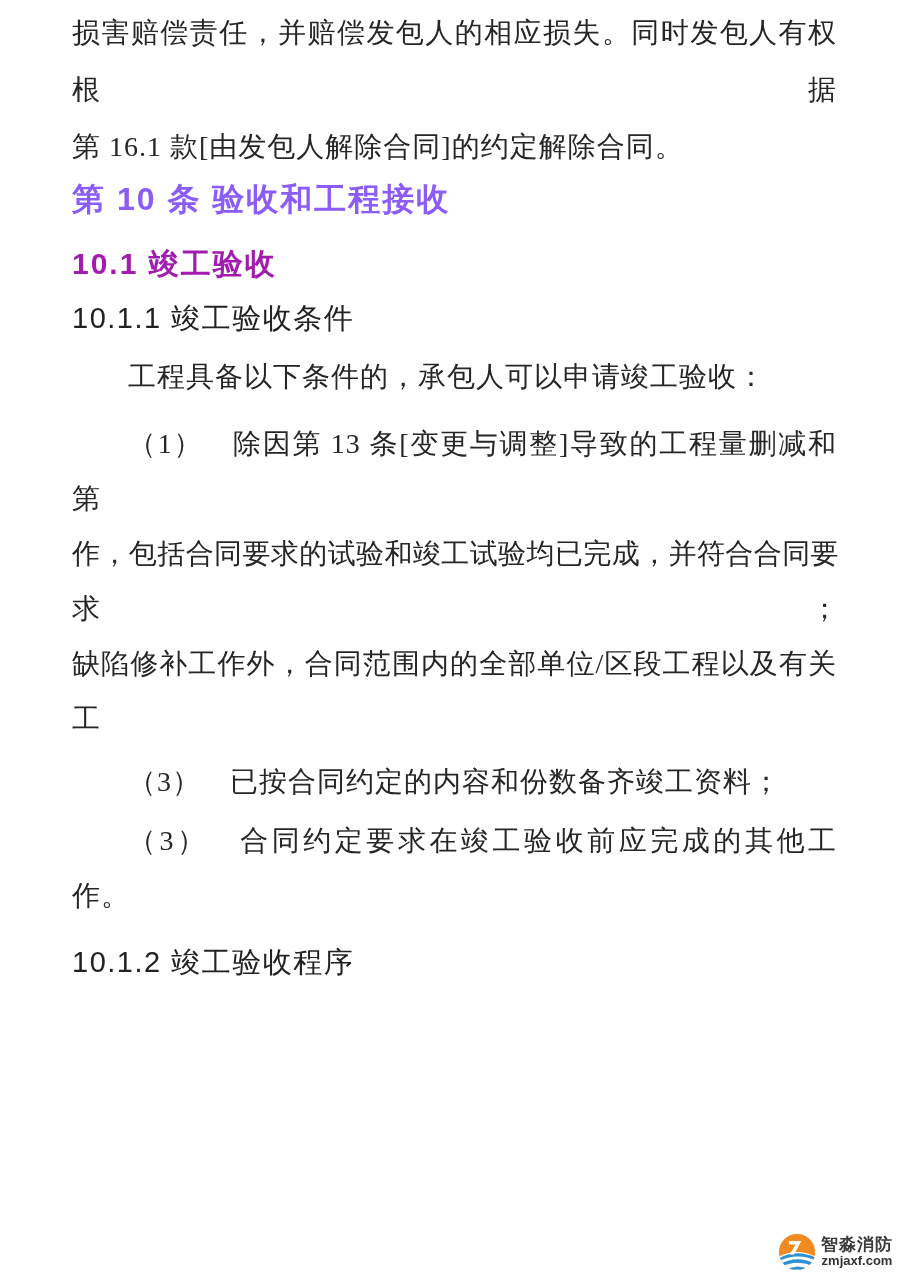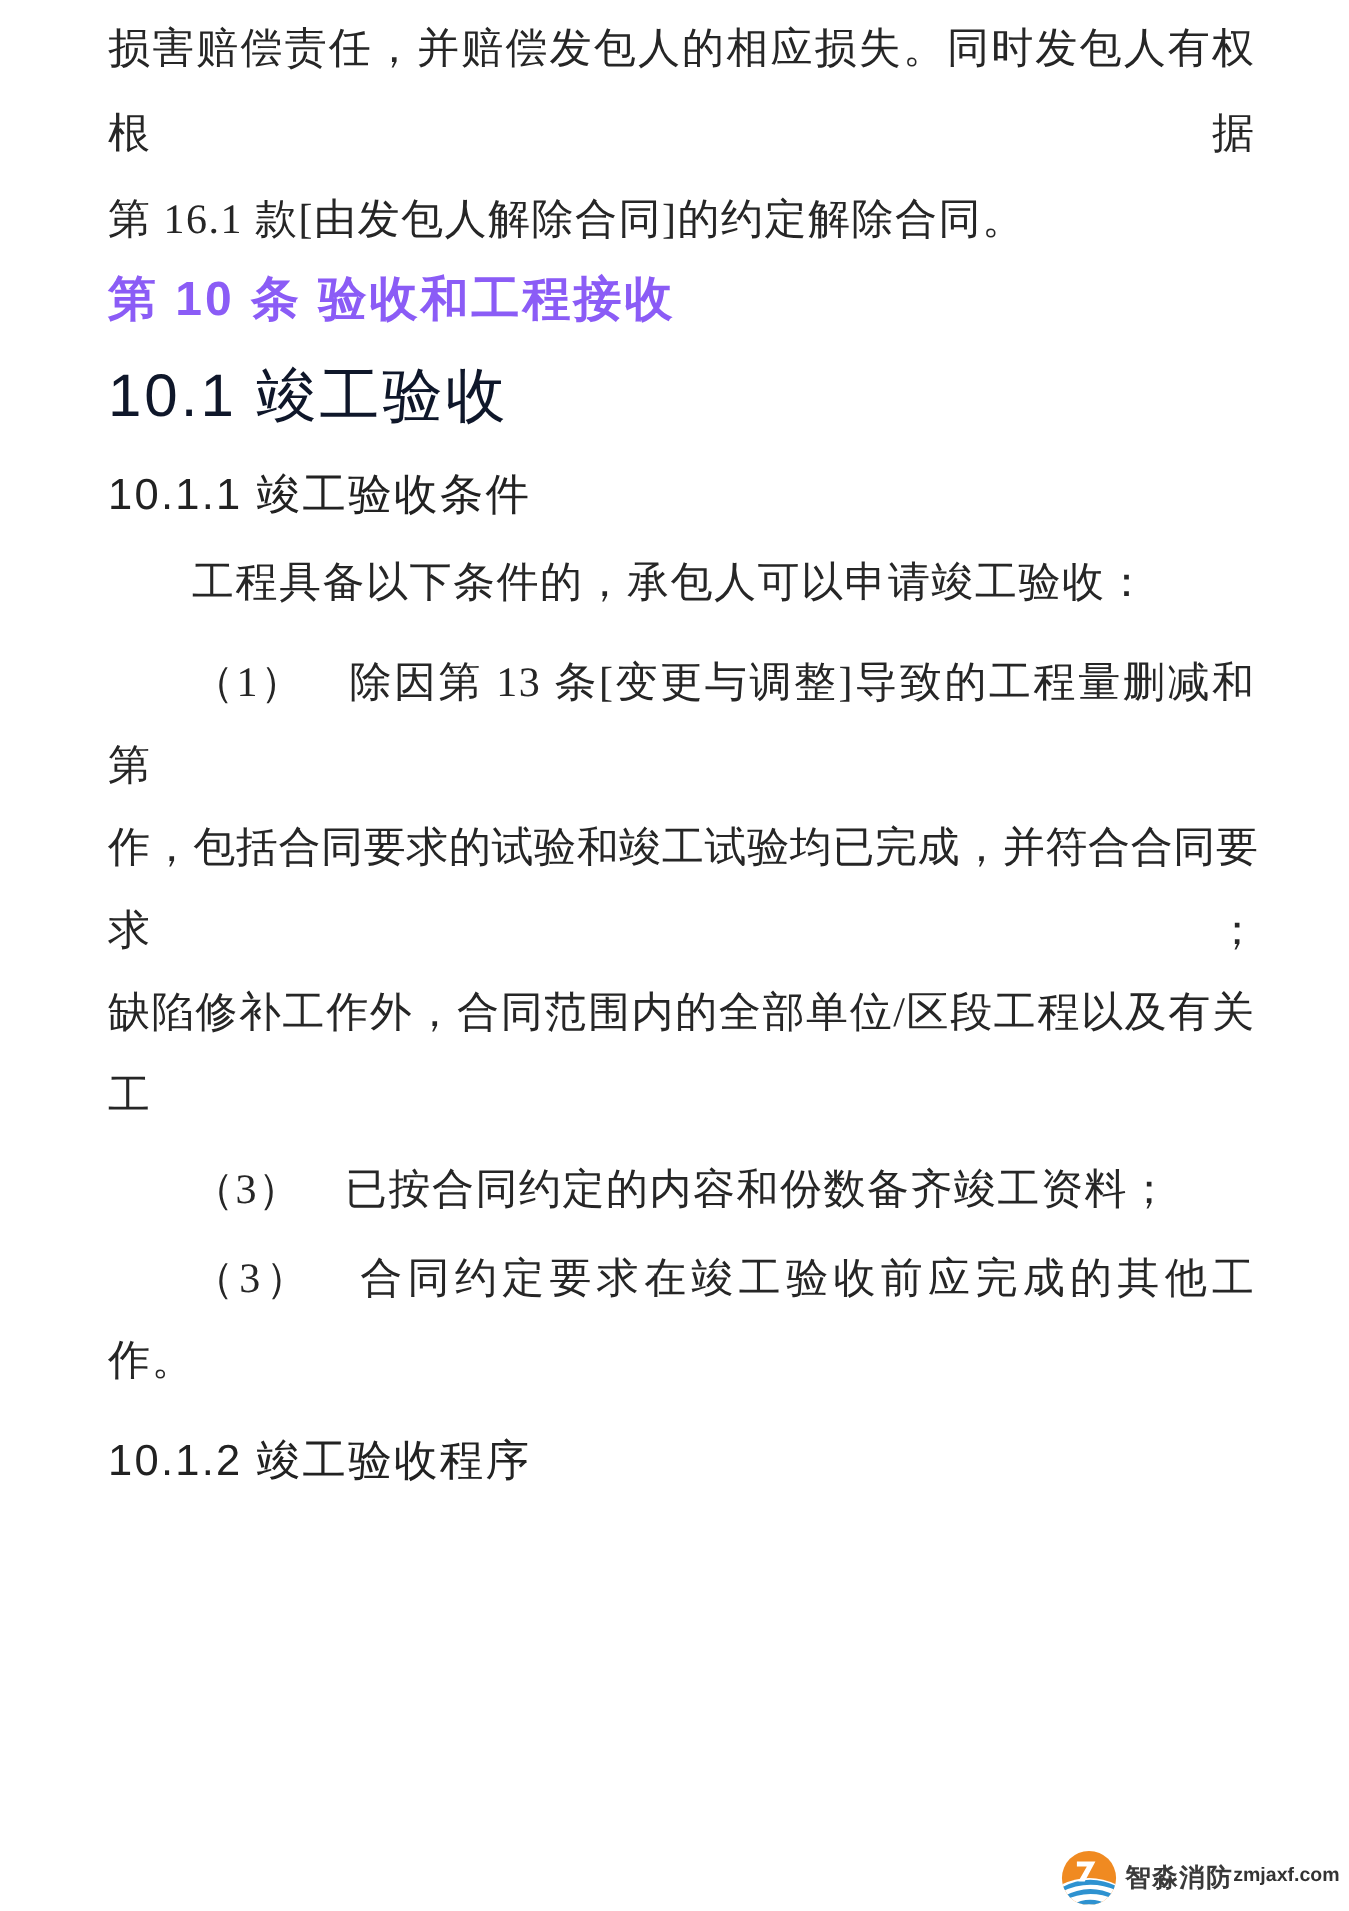--- a/index.html
+++ b/index.html
@@ -24,36 +24,36 @@
   }
   .j{text-align-last:justify;}
   .ind{text-indent:2em;}
   .sq{letter-spacing:-1.6px;}
   .b0 .line{line-height:57px;}
   .h1,.h2,.h3{
     font-family:"Liberation Sans","DejaVu Sans",sans-serif;
     margin:0;
   }
   .h1{font-weight:700;font-size:32px;line-height:48px;letter-spacing:2px;color:#8b5cf6;margin-top:0;}
-  .h2{font-weight:400;font-size:40px;line-height:46px;letter-spacing:2px;color:#0f172a;margin-top:18px;}
+  .h2{font-weight:700;font-size:30px;line-height:46px;letter-spacing:2px;color:#a21caf;margin-top:18px;}
   .h3{font-weight:400;font-size:29px;line-height:46px;letter-spacing:1.5px;color:#222;}
-  .mt-h3a{margin-top:20px;}
+  .mt-h3a{margin-top:8px;}
   .mt-p4{margin-top:8px;}
   .mt-p5{margin-top:12px;}
   .mt-p6{margin-top:8px;}
   .mt-p7{margin-top:8px;}
   .mt-p8{margin-top:4px;}
   .mt-h3b{margin-top:16px;}
   .watermark{
     position:absolute;
     right:6px;bottom:3px;
     display:flex;align-items:center;gap:5px;
     font-family:"Liberation Sans","DejaVu Sans",sans-serif;
   }
-  .wm-text{display:flex;line-height:1.05;}
+  .wm-text{display:flex;flex-direction:column;line-height:1.05;}
   .wm-brand{font-size:17px;font-weight:700;color:#3a3a3a;letter-spacing:1px;}
   .wm-url{font-size:13px;font-weight:700;color:#333333;text-align:center;}
 </style>
 </head>
 <body>
 
 <div class="doc">
 
   <div class="para b0">
     <div class="line j">损害赔偿责任，并赔偿发包人的相应损失。同时发包人有权根据</div>

